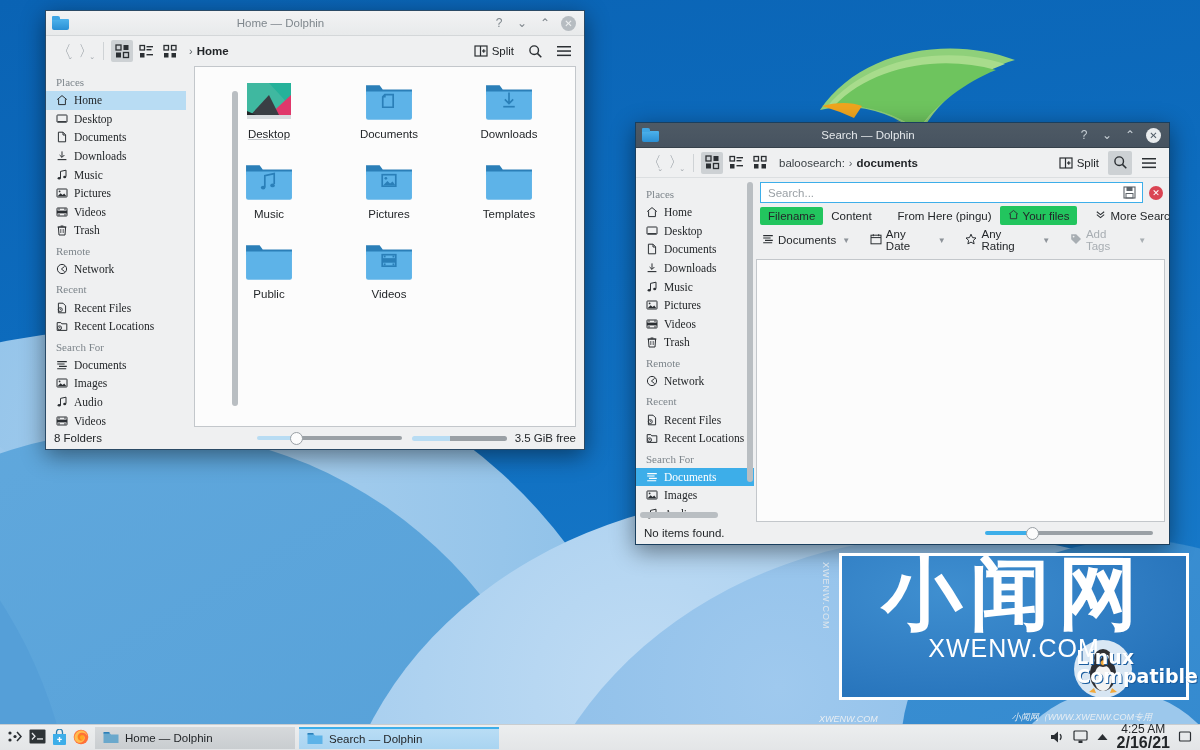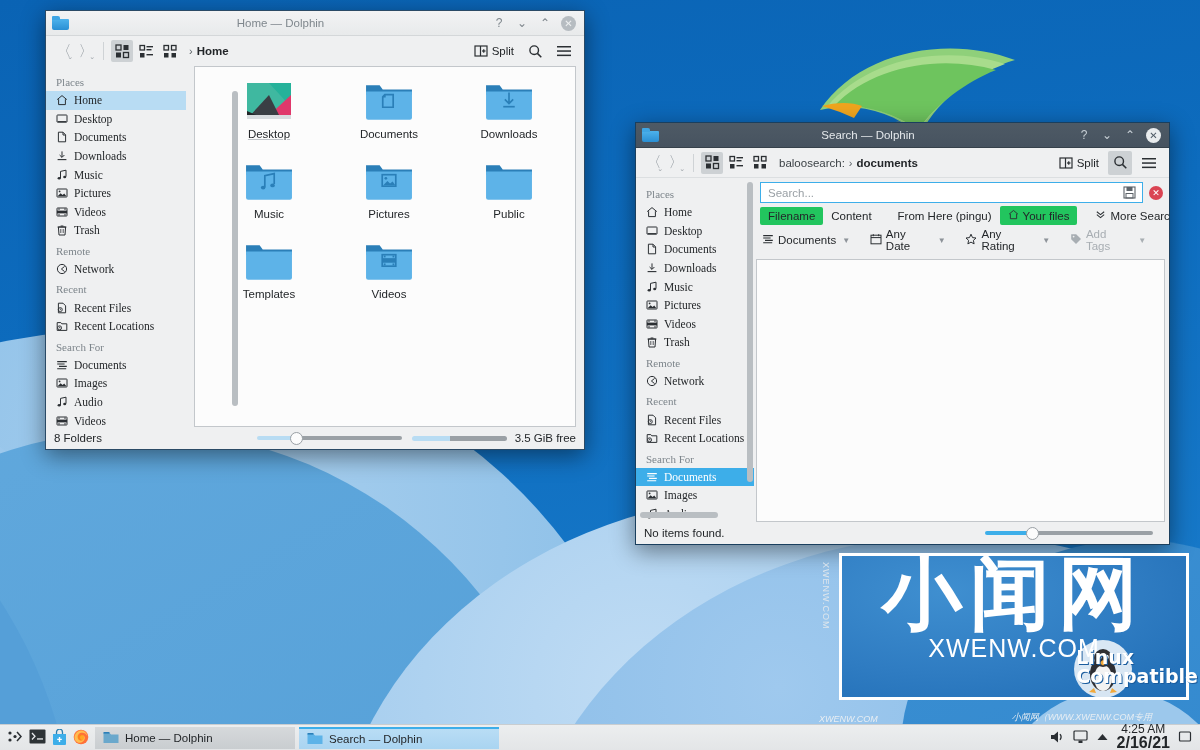--- a/index.html
+++ b/index.html
@@ -480,28 +480,28 @@
                   <circle cx="20" cy="15.5" r="1.3" fill="#2a7fb8"></circle>
                   <path d="M17.5 22 l4-4 2.5 2.5 2.5-2 2.5 3.5 z" fill="#2a7fb8"></path>
                 </svg></span>
               <span class="fname">Pictures</span>
             </div>
             <div class="fitem">
               <span class="folder"><svg width="48" height="42" viewBox="0 0 46 38">
                   <path d="M1 3 h13 l3 4 h28 v5 H1 z" fill="#2b7fb8"></path>
                   <path d="M1 9 h44 v25 a2 2 0 0 1 -2 2 H3 a2 2 0 0 1 -2 -2 z" fill="#5db3e8"></path>
                 </svg></span>
-              <span class="fname">Public</span>
+              <span class="fname">Templates</span>
             </div>
             <div class="fitem">
               <span class="folder"><svg width="48" height="42" viewBox="0 0 46 38">
                   <path d="M1 3 h13 l3 4 h28 v5 H1 z" fill="#2b7fb8"></path>
                   <path d="M1 9 h44 v25 a2 2 0 0 1 -2 2 H3 a2 2 0 0 1 -2 -2 z" fill="#5db3e8"></path>
                 </svg></span>
-              <span class="fname">Templates</span>
+              <span class="fname">Public</span>
             </div>
             <div class="fitem">
               <span class="folder"><svg width="48" height="42" viewBox="0 0 46 38">
                   <path d="M1 3 h13 l3 4 h28 v5 H1 z" fill="#2b7fb8"></path>
                   <path d="M1 9 h44 v25 a2 2 0 0 1 -2 2 H3 a2 2 0 0 1 -2 -2 z" fill="#5db3e8"></path>
                   <rect x="16.5" y="12" width="13" height="11" fill="none" stroke="#2a7fb8" stroke-width="1.6"></rect>
                   <rect x="16.5" y="15.3" width="13" height="4.4" fill="#2a7fb8"></rect>
                   <rect x="18" y="12.8" width="1.7" height="1.8" fill="#2a7fb8"></rect>
                   <rect x="18" y="20.4" width="1.7" height="1.8" fill="#2a7fb8"></rect>
                   <rect x="26.4" y="12.8" width="1.7" height="1.8" fill="#2a7fb8"></rect>

